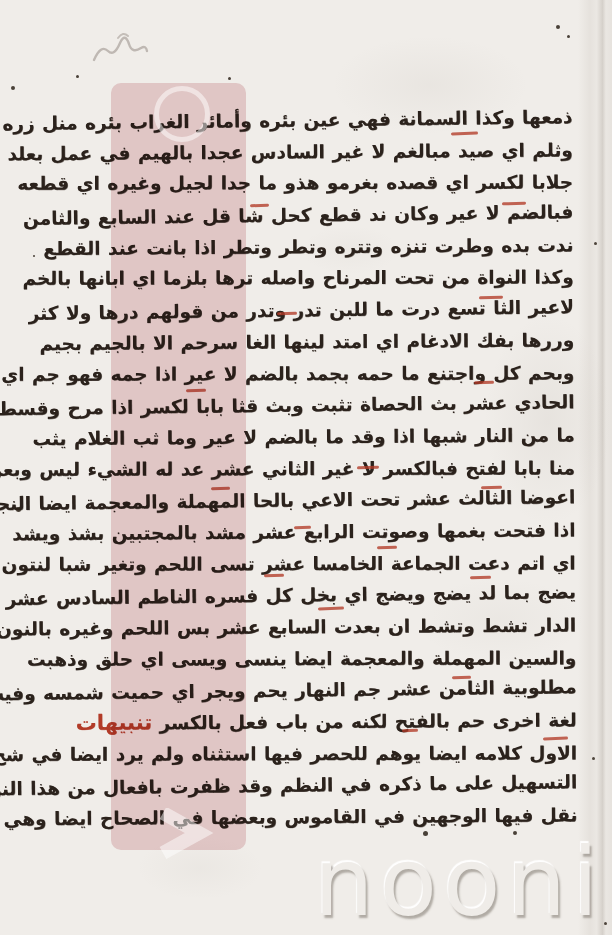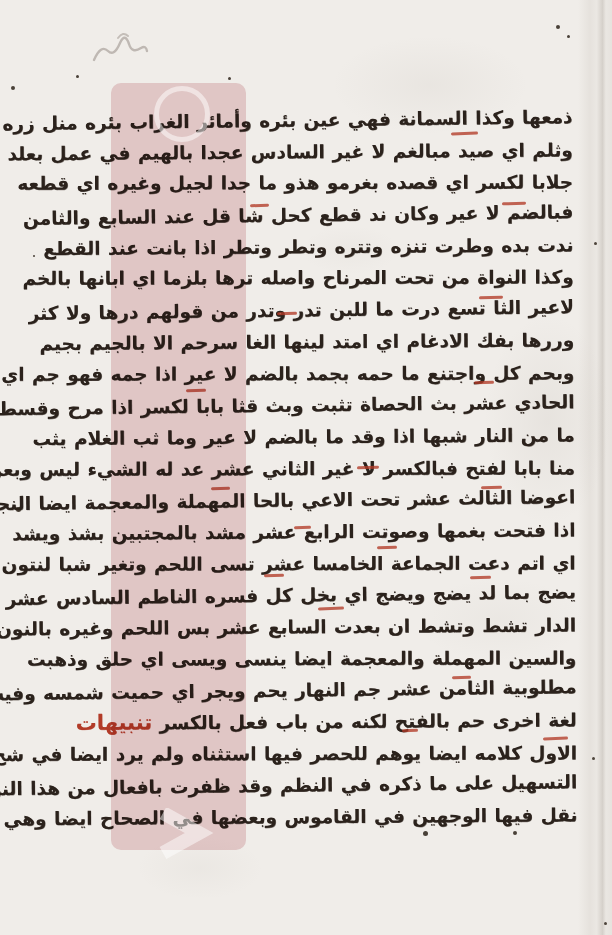--- a/index.html
+++ b/index.html
@@ -167,14 +167,15 @@
   <div class="band"></div>
 
   <div class="ring"></div>
 
   <svg class="chevron" width="60" height="52" viewBox="0 0 60 52">
     <polyline points="6,5 42,25 6,45" fill="none" stroke="rgba(255,255,255,0.9)" stroke-width="14"></polyline>
   </svg>
 
   <div class="fold"></div>
 
+  <div class="watermark">nooni</div>
 
 </div>
 
 </body></html>

